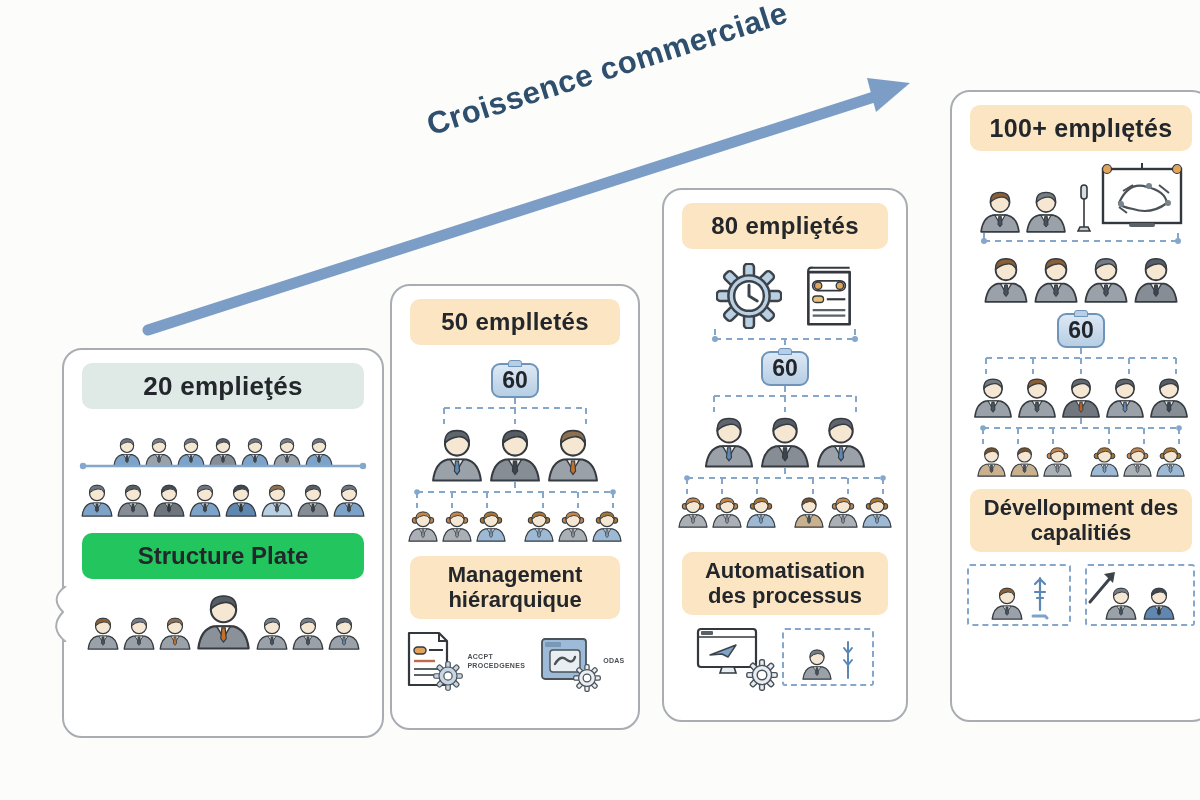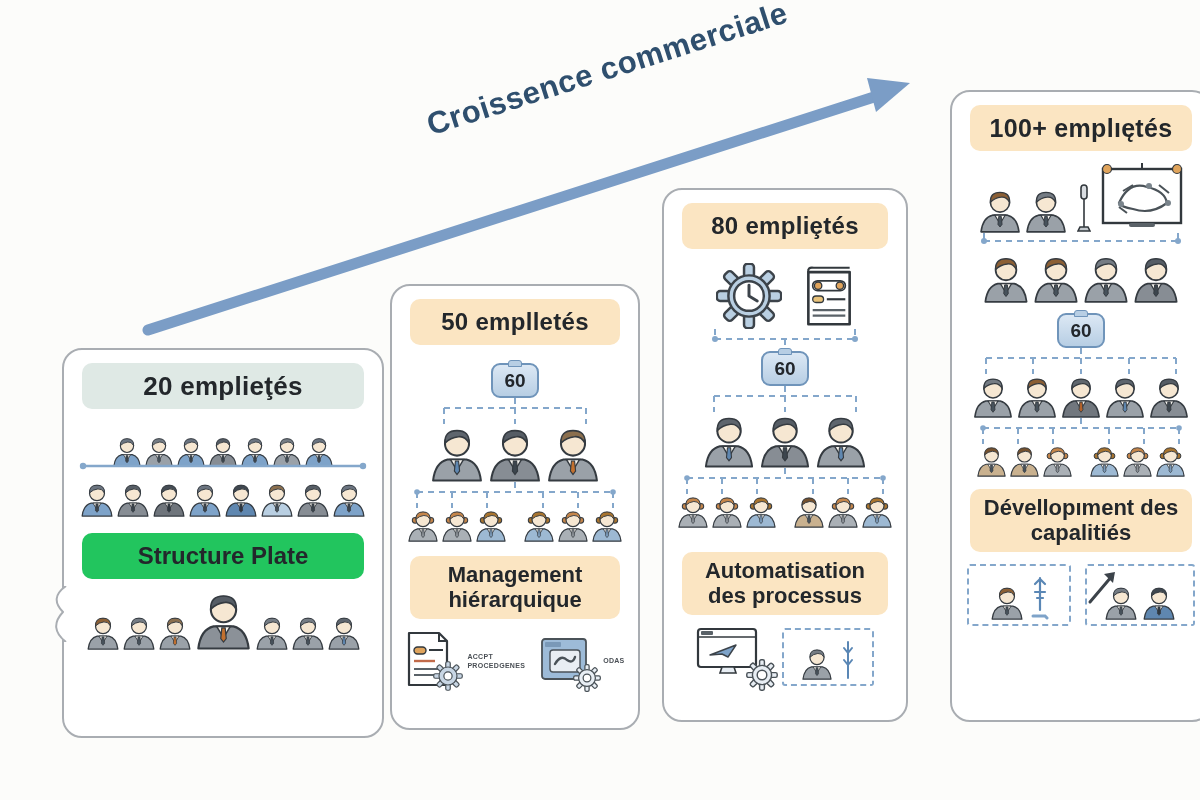--- a/index.html
+++ b/index.html
@@ -48,21 +48,21 @@
 
   .prow { display:flex; align-items:flex-end; justify-content:center; }
   .prow .spacer { width:14px; }
   .prow svg { display:block; }
 
   .badge {
     width:48px; height:35px; border-radius:9px;
     background:linear-gradient(#dce8f4,#b7cee4);
     border:2px solid #6f94ba;
     display:flex; align-items:center; justify-content:center;
-    font-weight:bold; font-size:19px; color:#22262b; position:relative;
+    font-weight:bold; font-size:23px; color:#22262b; position:relative;
   }
   .badge::before {
     content:""; position:absolute; top:-5px; left:50%; transform:translateX(-50%);
     width:12px; height:5px; background:#b7cee4; border:1.5px solid #6f94ba;
     border-radius:3px 3px 0 0;
   }
   .conn { display:block; }
   .icons-row { display:flex; align-items:center; justify-content:center; gap:16px; }
   .caption { font-size:7px; font-weight:bold; color:#4a4f55; white-space:pre-line; line-height:1.3; letter-spacing:.3px; }
   .dash-box {

